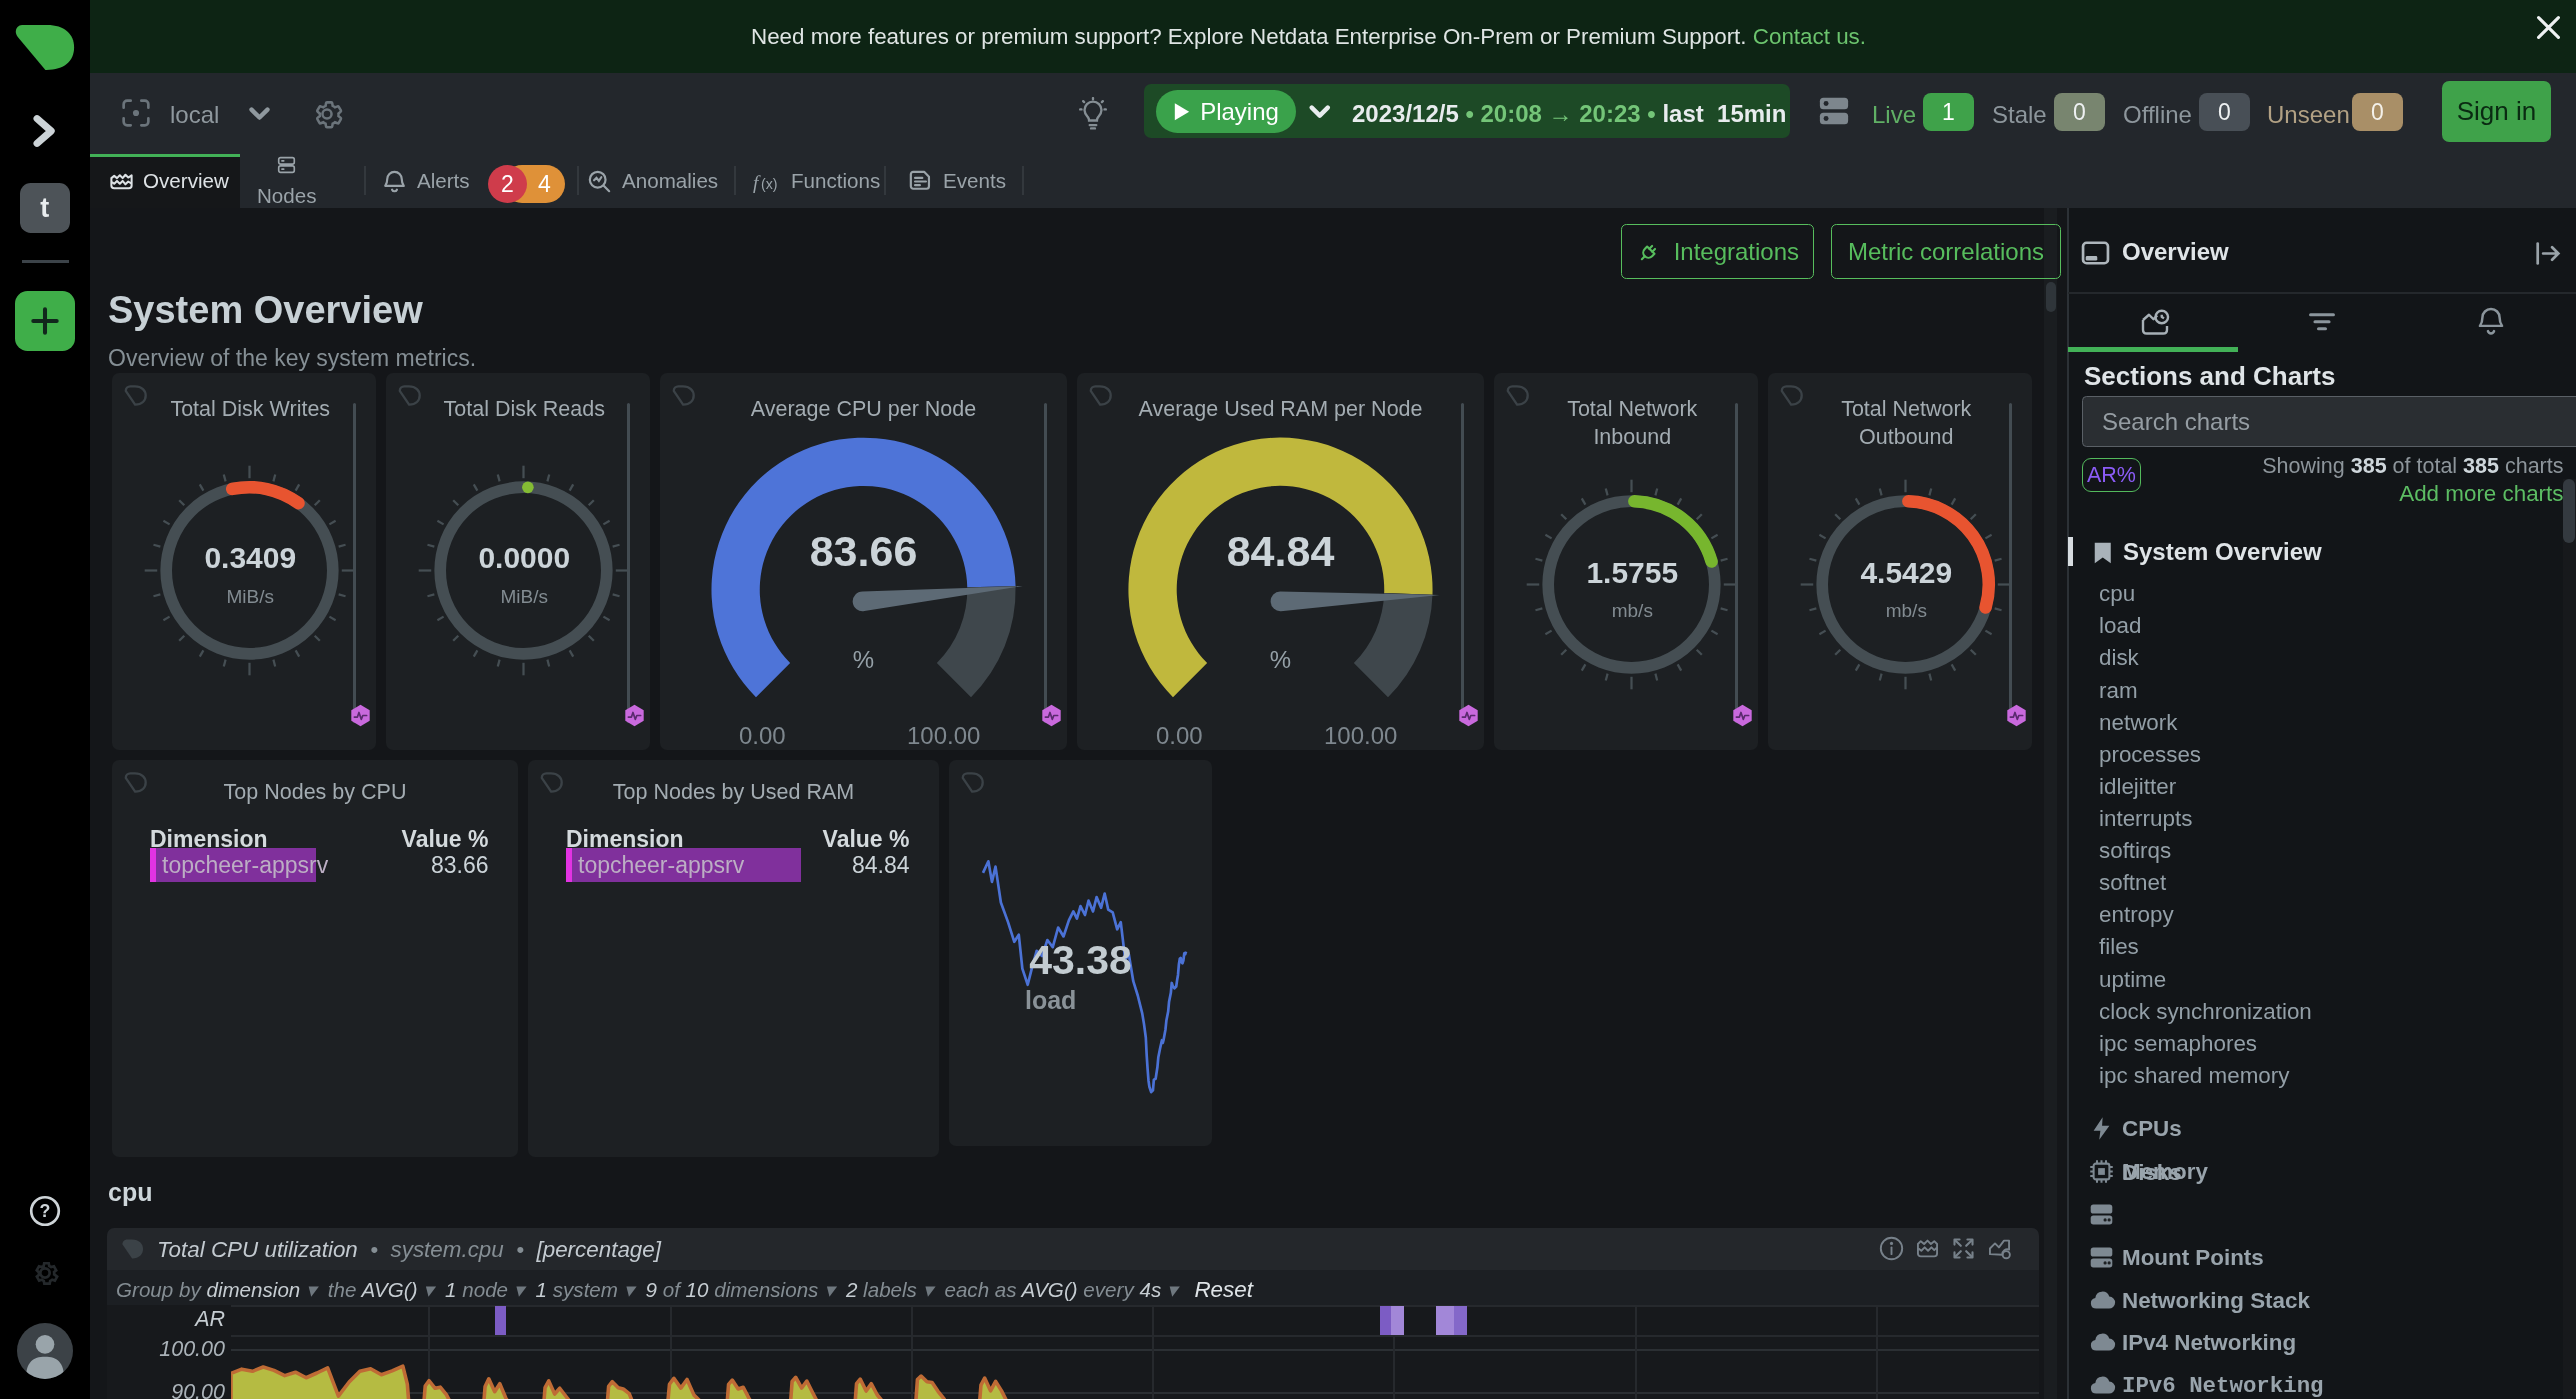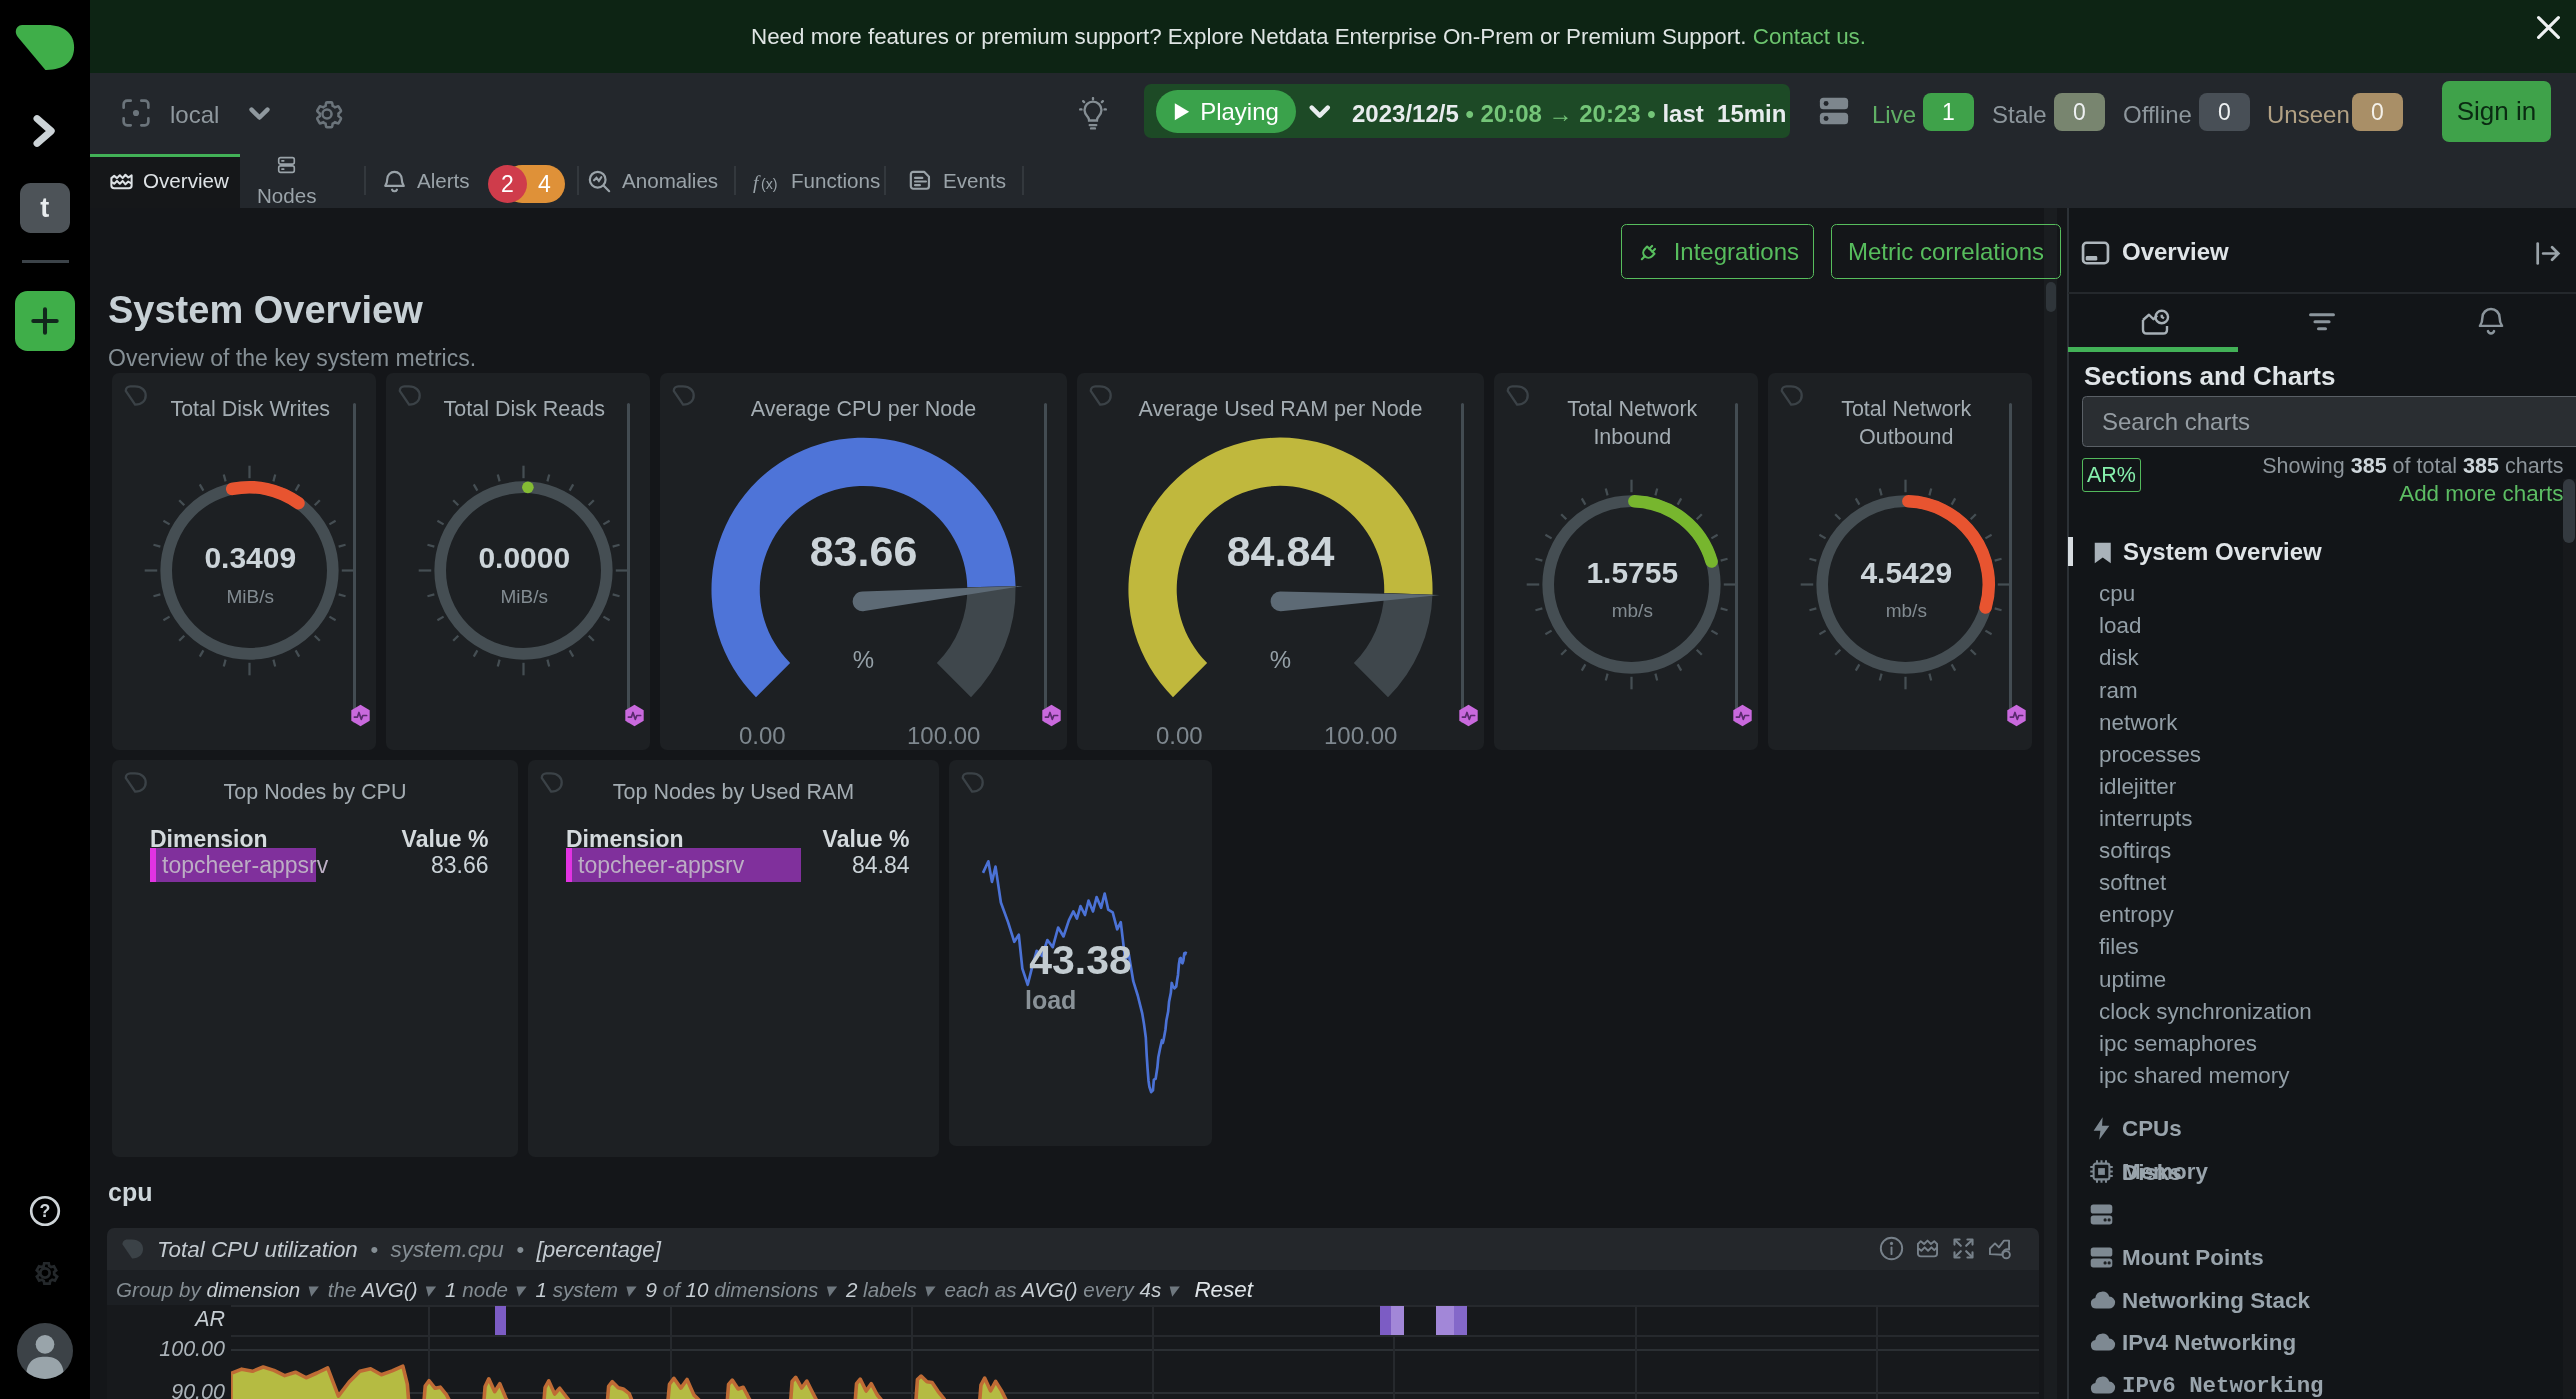--- a/index.html
+++ b/index.html
@@ -586,21 +586,21 @@
     </svg>
 <svg class="abs" style="left:2474px; top:304px;" width="34" height="36" viewBox="0 0 24 26">
       <g fill="none" stroke="#8b959c" stroke-width="1.8" stroke-linecap="round" stroke-linejoin="round">
         <path d="M12 3.6 a6.2 6.2 0 0 1 6.2 6.2 c0 3.2.9 4.8 1.8 6 H4 c.9-1.2 1.8-2.8 1.8-6 A6.2 6.2 0 0 1 12 3.6z"></path>
         <path d="M9.8 19.6 a2.3 2.3 0 0 0 4.4 0"></path>
       </g>
     </svg>
 <div class="abs" style="left:2068px; top:347px; width:170px; height:4.5px; background:#42b157;"></div>
 <div class="abs" style="left:2084px; top:361px; color:#dfe4e7; font-size:26px; font-weight:bold;">Sections and Charts</div>
 <div class="abs" style="left:2082px; top:396px; width:567px; height:51px; background:#2a2e32; border:1.8px solid #5a6066; border-radius:4.5px; display:flex; align-items:center; padding-left:19px; color:#959da3; font-size:24px;">Search charts</div>
-<div class="abs" style="left:2082px; top:458px; width:59px; height:34px; border:1.8px solid #53b95c; border-radius:3px; display:flex; align-items:center; justify-content:center; color:#86efac; font-size:21.5px;">AR%</div>
+<div class="abs" style="left:2082px; top:458px; width:59px; height:34px; border:1.8px solid #53b95c; border-radius:9px; display:flex; align-items:center; justify-content:center; color:#8b5cf6; font-size:21.5px;">AR%</div>
 <div class="abs" style="right:12.5px; top:454px; color:#8d959b; font-size:21.5px;">Showing <span style="color:#ced6db; font-weight:bold;">385</span> of total <span style="color:#ced6db; font-weight:bold;">385</span> charts</div>
 <div class="abs" style="right:12.5px; top:481px; color:#5cbd63; font-size:22.4px;">Add more charts</div>
 
 <div class="abs" style="left:2068px; top:537px; width:5.4px; height:29px; background:#d7dce0;"></div>
 <svg class="abs" style="left:2092px; top:541px;" width="21.5" height="24" viewBox="0 0 24 27">
       <path d="M3 2 H21 V25 L12 18.5 L3 25 Z" fill="#a9b2b9"></path>
     </svg>
 <div class="abs" style="left:2123px; top:538px; color:#dfe4e7; font-size:24px; font-weight:bold;">System Overview</div>
 <div class="menuitem" style="top:581px;">cpu</div>
 <div class="menuitem" style="top:613px;">load</div>

